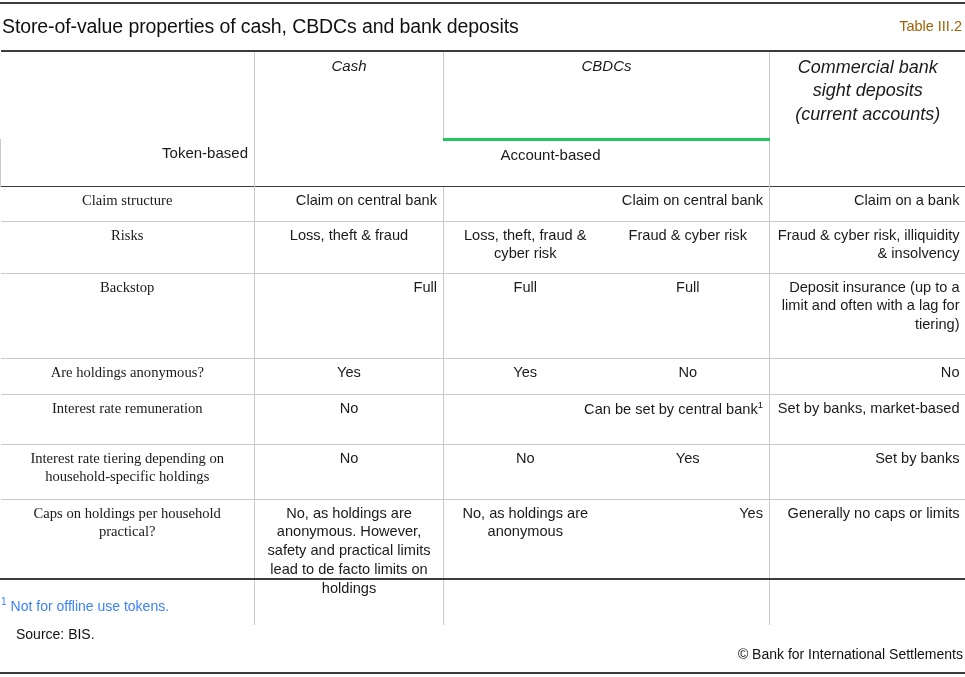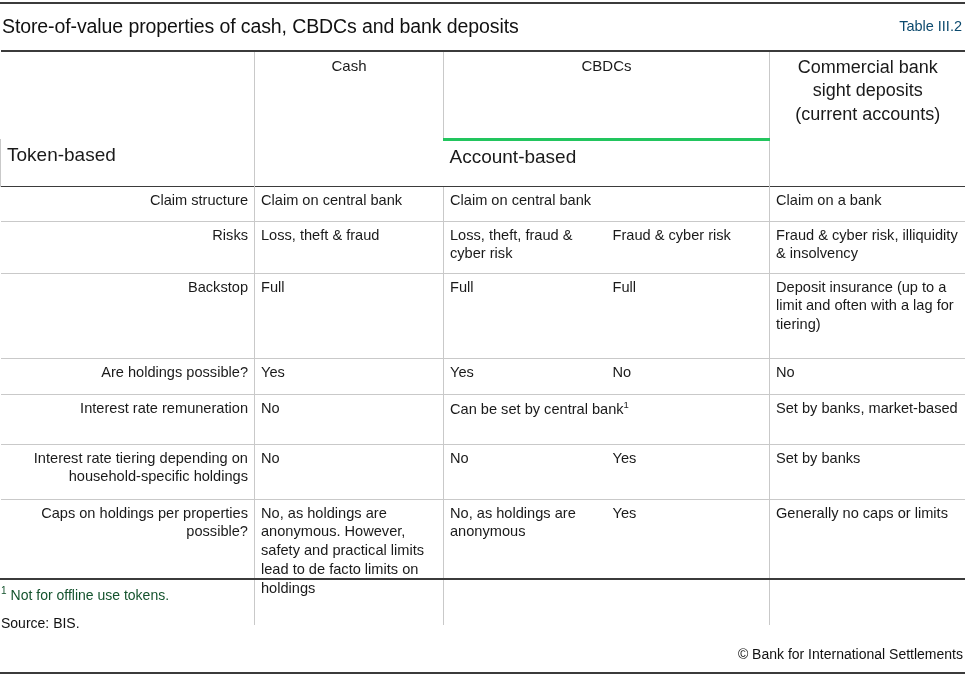--- a/index.html
+++ b/index.html
@@ -42,21 +42,21 @@
   }
   .title {
     font-size: 19.5px;
     font-weight: 400;
     color: #111111;
     letter-spacing: -0.1px;
     white-space: nowrap;
   }
   .table-no {
     font-size: 14.5px;
-    color: #0c4a6e;
+    color: #a16207;
     white-space: nowrap;
     padding-right: 1px;
   }
 
   
   table.bis {
     position: absolute;
     left: 0;
     top: 50px;
     width: 965px;
@@ -73,21 +73,21 @@
   }
 
   
   col.c0 { width: 254px; }
   col.c1 { width: 189px; }
   col.c2 { width: 163px; }
   col.c3 { width: 163px; }
   col.c4 { width: 196px; }
 
   
-  .hdr-top       { border-top: 2px solid #3b3b3b; }
+  .hdr-top       { border-top: 2px solid #3b3b3b; font-style: italic; }
   .rule-thin     { border-top: 1px solid #c9c9c9; }
   .rule-dark     { border-top: 1.6px solid #3b3b3b; }
   .vline-l       { border-left: 1px solid #c9c9c9; }
 
   
   .h-blank {
     height: 88px;
   }
   .h-cash {
     text-align: center;
@@ -96,37 +96,37 @@
     padding-top: 7px;
   }
   .h-cbdc {
     text-align: center;
     font-size: 15px;
     padding-top: 7px;
     padding-bottom: 6px;
     border-bottom: 3px solid #22c55e;
   }
   .h-sub {
-    text-align: left;
-    font-size: 19px;
+    text-align: right;
+    font-size: 15px;
     padding-top: 7px;
     height: 47px;
   }
   .h-comm {
     text-align: center;
     font-size: 18px;
     padding-top: 6px;
     height: 88px;
     line-height: 1.32;
   }
 
   
-  .lbl      { text-align: right; }
-  .ctr      { text-align: left; }
-  .lft      { text-align: left; }
+  .lbl      { text-align: center; font-family: Liberation Serif, serif; }
+  .ctr      { text-align: center; }
+  .lft      { text-align: right; }
 
   td.r-claim    { height: 35px; }
   td.r-risks    { height: 52px; }
   td.r-back     { height: 85px; margin-top: 8px; }
   td.r-anon     { height: 36px; }
   td.r-int      { height: 50px; margin-left: 40px; }
   td.r-tier     { height: 55px; }
   td.r-caps     { height: 126px; }
 
   
@@ -135,35 +135,35 @@
     left: 0;
     top: 578px;
     width: 965px;
   }
   .foot .fn-rule {
     height: 2px;
     background: #3b3b3b;
   }
   .fn-line {
     font-size: 14px;
-    color: #14532d;
-    padding-top: 5px;
+    color: #3b82f6;
+    padding-top: 16px;
     padding-left: 1px;
     line-height: 1.2;
   }
   .fn-sup {
     font-size: 10px;
     vertical-align: super;
     padding-right: 4px;
   }
   .src-line {
     font-size: 14px;
     color: #111111;
     padding-top: 12px;
-    padding-left: 1px;
+    padding-left: 16px;
   }
   .copyright {
     position: absolute;
     left: 8px; right: 2px;
     top: 646px;
     text-align: right;
     font-size: 14px;
     color: #111111;
   }
   .bottom-rule {
@@ -235,21 +235,21 @@
 
       <tr>
         <td class="rule-thin lbl r-back">Backstop</td>
         <td class="rule-thin lft vline-l r-back">Full</td>
         <td class="rule-thin ctr vline-l r-back">Full</td>
         <td class="rule-thin ctr r-back">Full</td>
         <td class="rule-thin lft vline-l r-back">Deposit insurance (up to a limit and often with a lag for tiering)</td>
       </tr>
 
       <tr>
-        <td class="rule-thin lbl r-anon">Are holdings possible?</td>
+        <td class="rule-thin lbl r-anon">Are holdings anonymous?</td>
         <td class="rule-thin ctr vline-l r-anon">Yes</td>
         <td class="rule-thin ctr vline-l r-anon">Yes</td>
         <td class="rule-thin ctr r-anon">No</td>
         <td class="rule-thin lft vline-l r-anon">No</td>
       </tr>
 
       <tr>
         <td class="rule-thin lbl r-int">Interest rate remuneration</td>
         <td class="rule-thin ctr vline-l r-int">No</td>
         <td class="rule-thin lft vline-l r-int" colspan="2"><span>Can be set by central bank</span><sup class="fnref">1</sup></td>
@@ -258,21 +258,21 @@
 
       <tr>
         <td class="rule-thin lbl r-tier">Interest rate tiering depending on household-specific holdings</td>
         <td class="rule-thin ctr vline-l r-tier">No</td>
         <td class="rule-thin ctr vline-l r-tier">No</td>
         <td class="rule-thin ctr r-tier">Yes</td>
         <td class="rule-thin lft vline-l r-tier">Set by banks</td>
       </tr>
 
       <tr>
-        <td class="rule-thin lbl r-caps">Caps on holdings per properties possible?</td>
+        <td class="rule-thin lbl r-caps">Caps on holdings per household practical?</td>
         <td class="rule-thin ctr vline-l r-caps">No, as holdings are anonymous. However, safety and practical limits lead to de facto limits on holdings</td>
         <td class="rule-thin ctr vline-l r-caps">No, as holdings are anonymous</td>
         <td class="rule-thin lft r-caps">Yes</td>
         <td class="rule-thin lft vline-l r-caps">Generally no caps or limits</td>
       </tr>
 
     </tbody>
   </table>
 
   <div class="foot">

